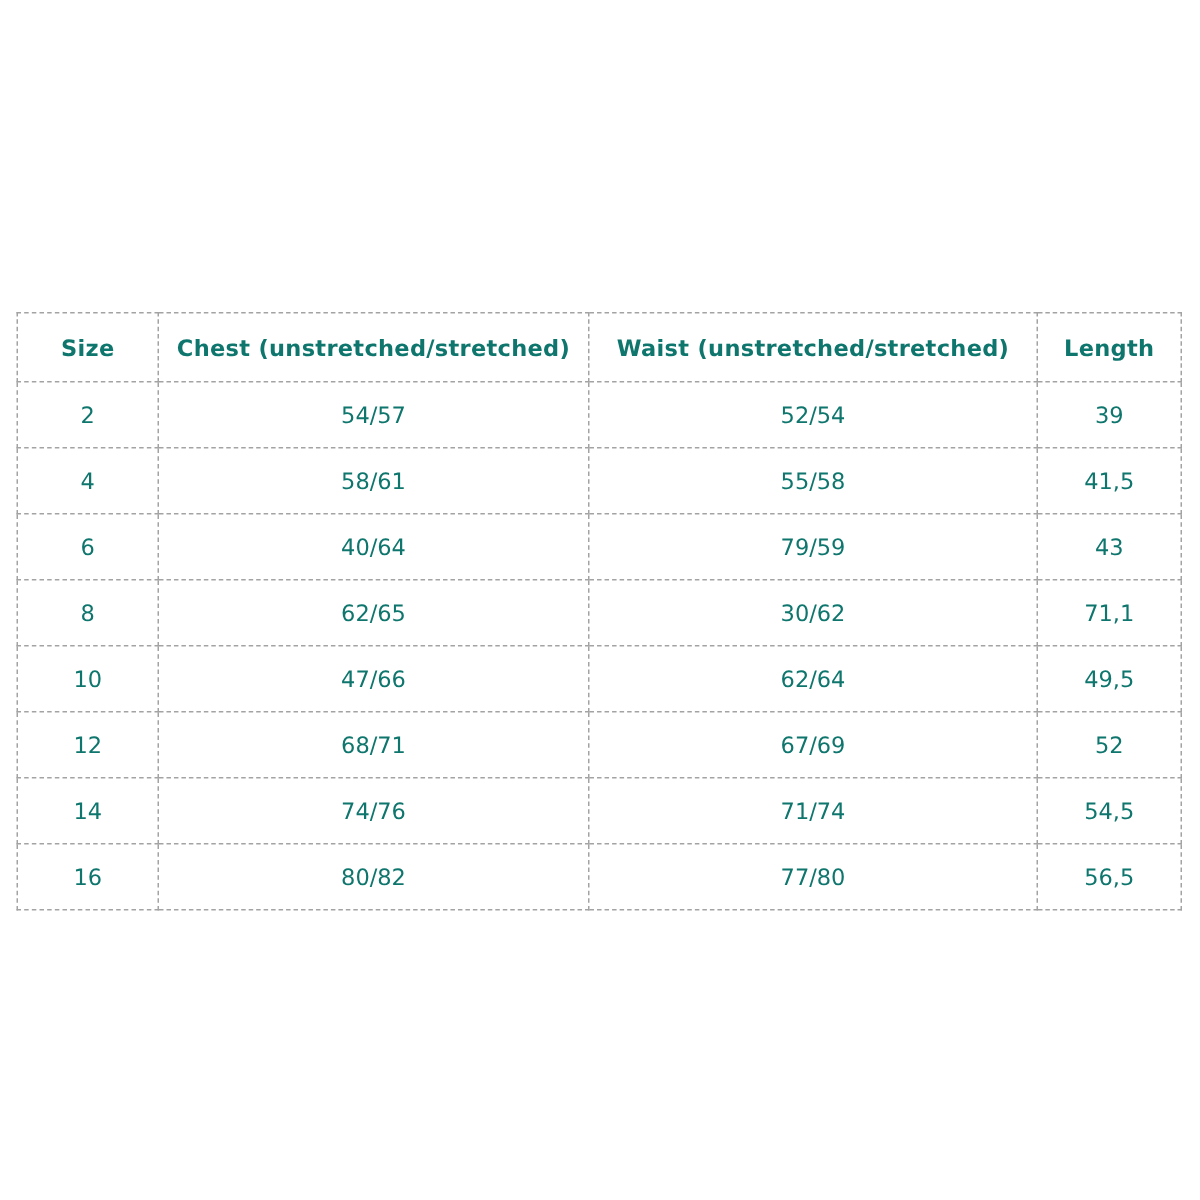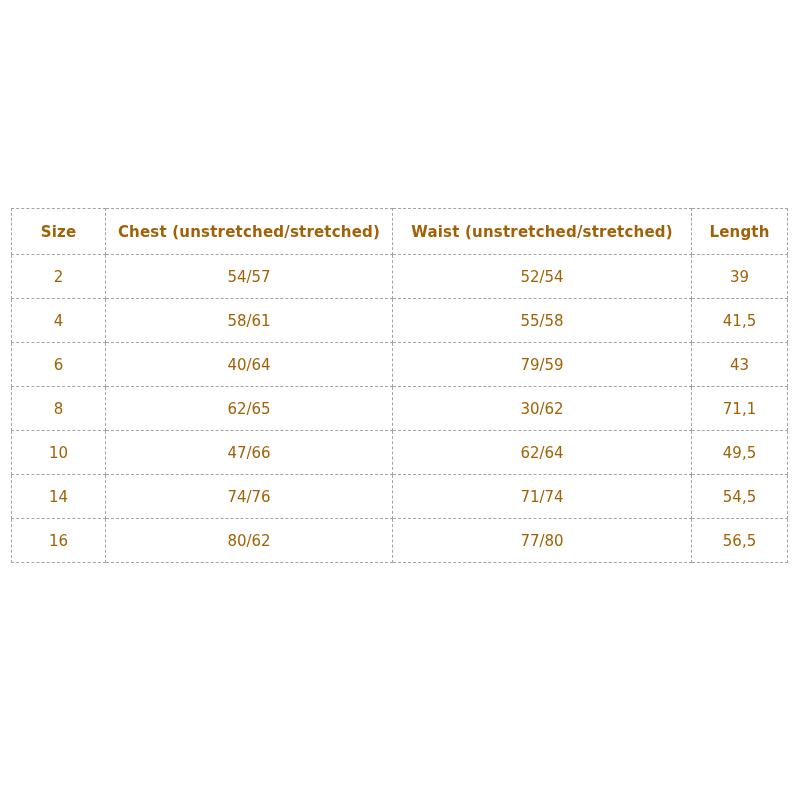--- a/index.html
+++ b/index.html
@@ -15,21 +15,21 @@
     background: #ffffff;
     overflow: hidden;
   }
   table.size-chart {
     position: absolute;
     left: 11px;
     top: 208px;
     width: 776px;
     border-collapse: collapse;
     table-layout: fixed;
-    color: #a16207;
+    color: #0f766e;
   }
   table.size-chart th,
   table.size-chart td {
     border: 1px dashed #a3a3a3;
     text-align: center;
     vertical-align: middle;
     padding: 0;
     background: #ffffff;
   }
   table.size-chart th {
@@ -92,26 +92,32 @@
         <td>30/62</td>
         <td>71,1</td>
       </tr>
       <tr>
         <td>10</td>
         <td>47/66</td>
         <td>62/64</td>
         <td>49,5</td>
       </tr>
       <tr>
+        <td>12</td>
+        <td>68/71</td>
+        <td>67/69</td>
+        <td>52</td>
+      </tr>
+      <tr>
         <td>14</td>
         <td>74/76</td>
         <td>71/74</td>
         <td>54,5</td>
       </tr>
       <tr>
         <td>16</td>
-        <td>80/62</td>
+        <td>80/82</td>
         <td>77/80</td>
         <td>56,5</td>
       </tr>
     </tbody>
   </table>
 </div>
 
 </body></html>

